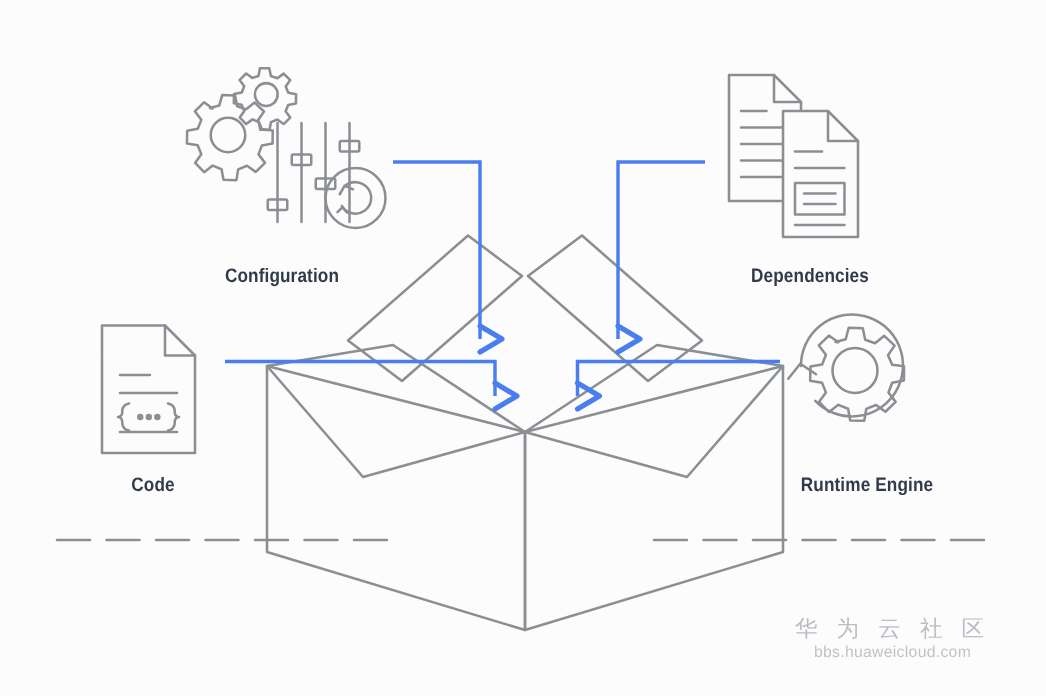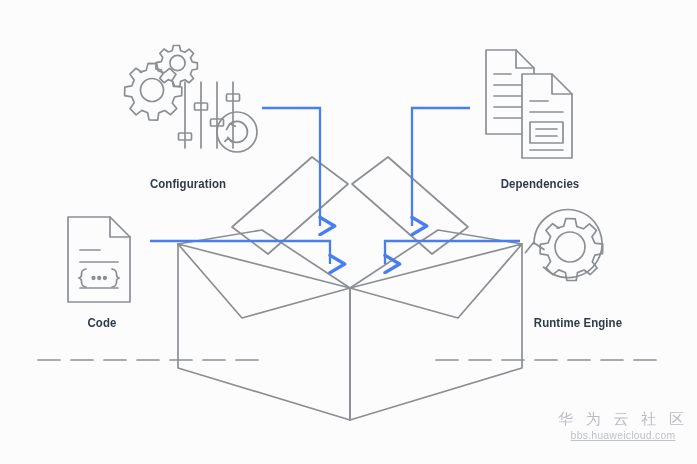--- a/index.html
+++ b/index.html
@@ -38,40 +38,39 @@
     transform-origin: center center;
     text-align: center;
   }
   #label-configuration { left: 108px; top: 176px; width: 160px; }
   #label-dependencies  { left: 452px; top: 176px; width: 176px; }
   #label-code          { left: 42px;  top: 315px; width: 120px; }
   #label-runtime       { left: 494px; top: 315px; width: 168px; }
 
   #watermark {
     position: absolute;
-    left: 556px;
+    left: 528px;
     top: 410px;
     width: 134px;
     text-align: center;
     user-select: none;
   }
   #watermark-cn {
     font-family: "DejaVu Sans", sans-serif;
     font-size: 15px;
     letter-spacing: 4px;
     color: #b9bcc2;
     line-height: 1.25;
   }
   #watermark-url {
     font-family: "Liberation Sans", sans-serif;
     font-size: 10.5px;
     letter-spacing: 0.2px;
     color: #bfc2c8;
     line-height: 1.3;
-    text-decoration: underline;
   }
 </style>
 </head>
 <body>
 
 <div id="stage">
 
   <svg id="scene" viewBox="0 0 697 464" xmlns="http://www.w3.org/2000/svg">
 
     <defs>

